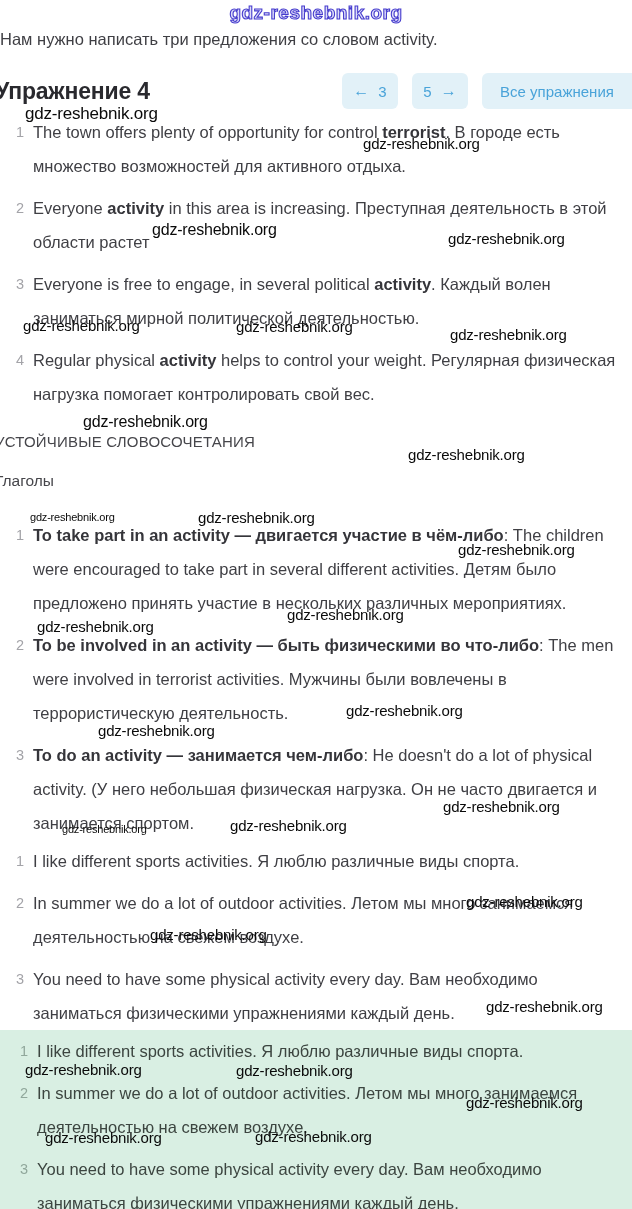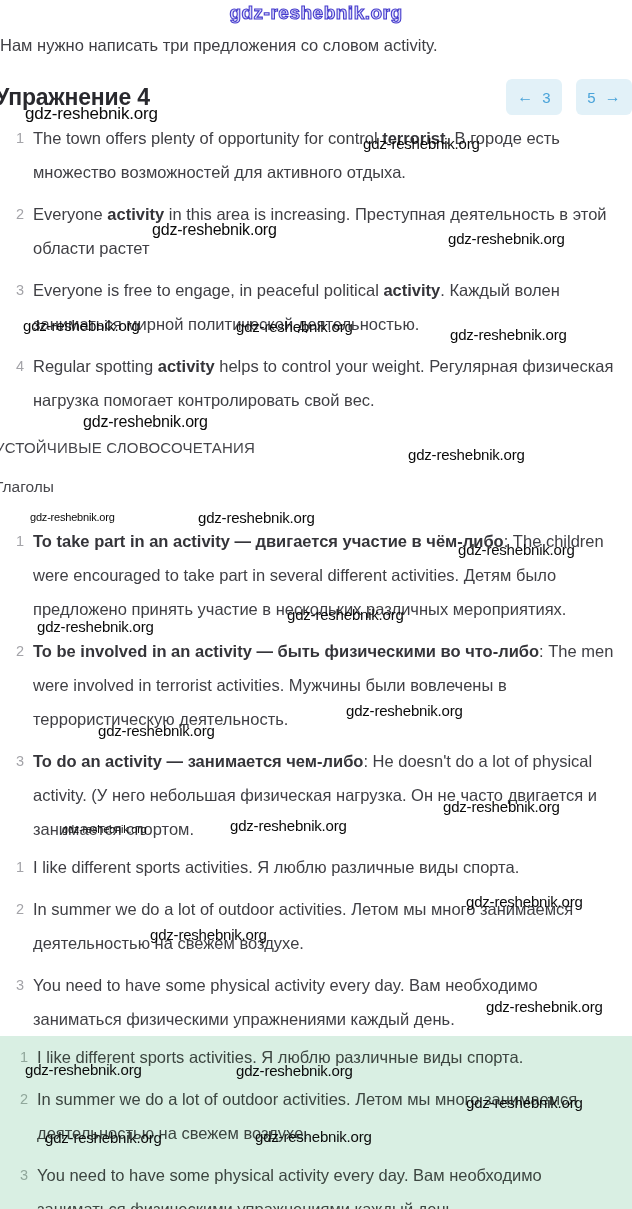--- a/index.html
+++ b/index.html
@@ -13,21 +13,21 @@
   .wm-layer{position:absolute;inset:0;pointer-events:none;z-index:6;}
   .wm{
     position:absolute;white-space:nowrap;color:#0a0a0a;
     font-weight:500;letter-spacing:-0.2px;
   }
   .wm-top{
     text-align:center;margin-top:2px;font-size:19px;font-weight:700;
     color:#dcdcf8;-webkit-text-stroke:1.1px #453bcd;letter-spacing:0.5px;
   }
   
-  .intro{margin:11px 0 0 0;font-size:16.5px;line-height:20px;color:#3f3f44;}
+  .intro{margin:5px 0 0 0;font-size:16.5px;line-height:20px;color:#3f3f44;}
   
   .header-row{display:flex;align-items:center;margin-top:24px;height:36px;}
   .title{flex:1;font-size:23px;font-weight:700;color:#29292e;margin-left:-5px;letter-spacing:-0.2px;}
   .nav{display:flex;gap:14px;}
   .btn{
     display:flex;align-items:center;justify-content:center;gap:9px;
     height:36px;border:none;border-radius:6px;cursor:pointer;
     background:#e2f1f8;color:#49a3d9;font-size:15px;
     font-family:"Liberation Sans", sans-serif;
   }
@@ -71,39 +71,40 @@
   <div class="title">Упражнение 4</div>
   <div class="nav">
     <button class="btn btn-page">
       <span class="arrow">←</span>
       <span>3</span>
     </button>
     <button class="btn btn-page">
       <span>5</span>
       <span class="arrow">→</span>
     </button>
+    <button class="btn btn-all">Все упражнения</button>
   </div>
 </div>
 
 <div class="list">
   <div class="li">
     <span class="num">1</span>
     <p class="txt"><span>The town offers plenty of opportunity for control </span><b>terrorist</b><span>. В городе есть множество возможностей для активного отдыха.</span></p>
   </div>
   <div class="li">
     <span class="num">2</span>
     <p class="txt"><span>Everyone </span><b>activity</b><span> in this area is increasing. Преступная деятельность в этой области растет</span></p>
   </div>
   <div class="li">
     <span class="num">3</span>
-    <p class="txt"><span>Everyone is free to engage, in peaceful political </span><b>activity</b><span>. Каждый волен заниматься мирной политической деятельностью.</span></p>
+    <p class="txt"><span>Everyone is free to engage, in several political </span><b>activity</b><span>. Каждый волен заниматься мирной политической деятельностью.</span></p>
   </div>
   <div class="li">
     <span class="num">4</span>
-    <p class="txt"><span>Regular spotting </span><b>activity</b><span> helps to control your weight. Регулярная физическая нагрузка помогает контролировать свой вес.</span></p>
+    <p class="txt"><span>Regular physical </span><b>activity</b><span> helps to control your weight. Регулярная физическая нагрузка помогает контролировать свой вес.</span></p>
   </div>
 </div>
 
 <div class="sec-heading">УСТОЙЧИВЫЕ СЛОВОСОЧЕТАНИЯ</div>
 <div class="sub-heading">Глаголы</div>
 
 <div class="list verbs">
   <div class="li">
     <span class="num">1</span>
     <p class="txt"><b>To take part in an activity — двигается участие в чём-либо</b><span>: The children were encouraged to take part in several different activities. Детям было предложено принять участие в нескольких различных мероприятиях.</span></p>

